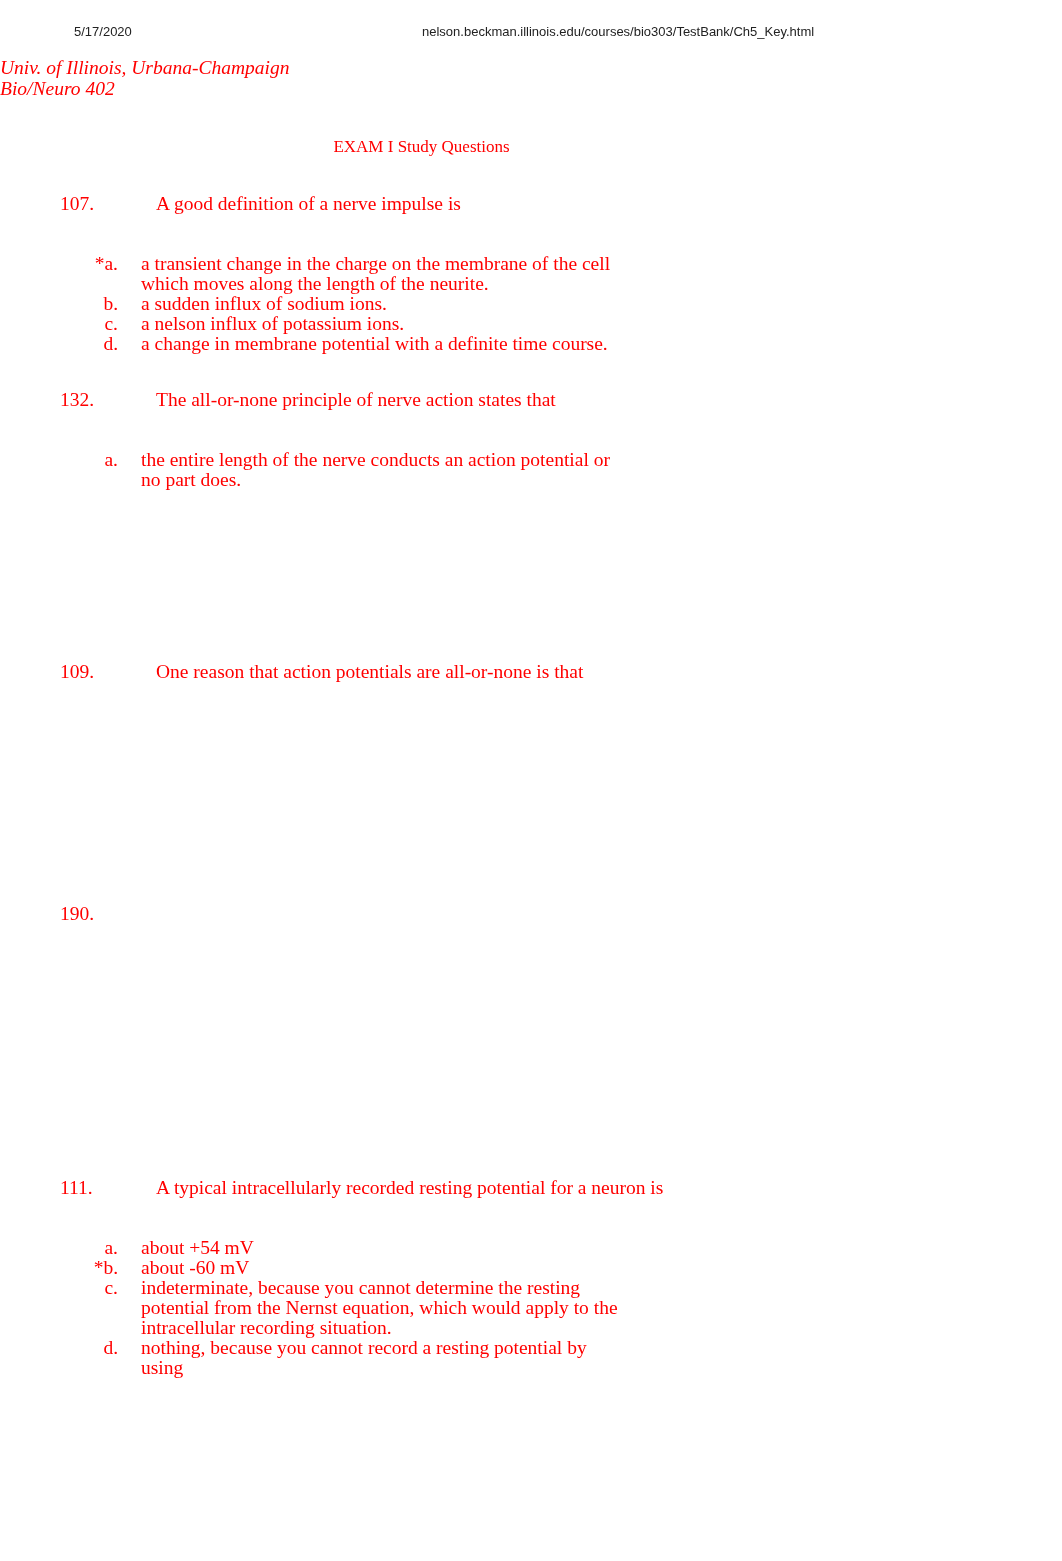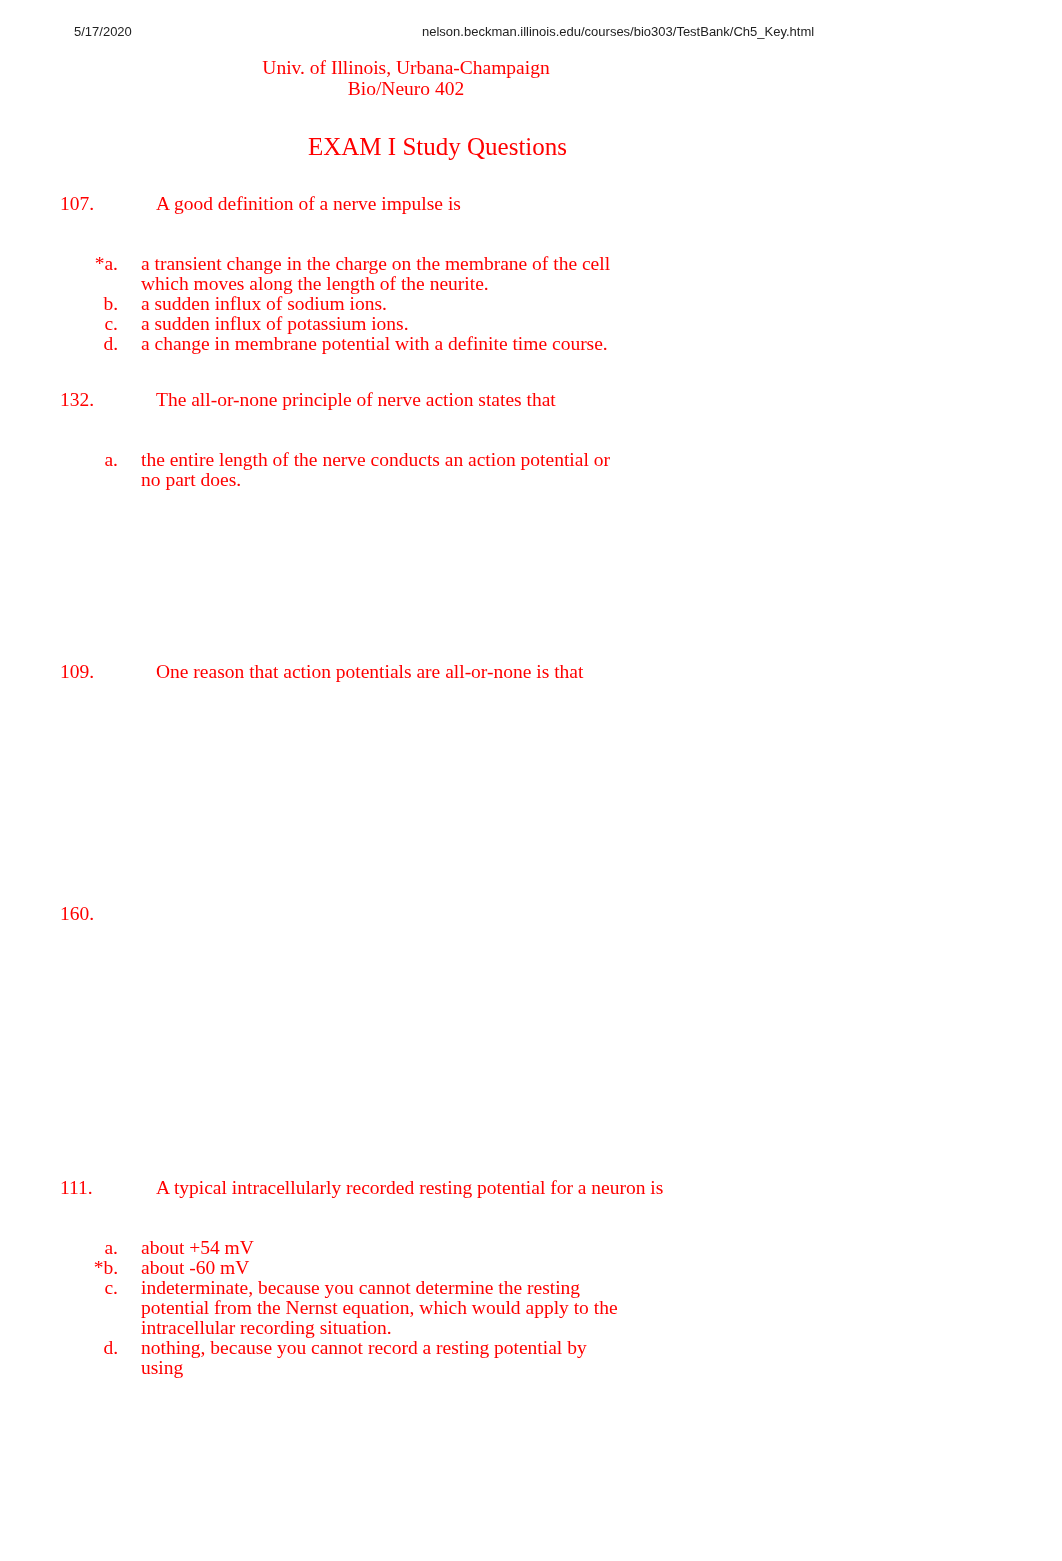--- a/index.html
+++ b/index.html
@@ -37,36 +37,37 @@
   }
   .print-header .hdr-url {
     position: absolute;
     left: 394px;
     top: 0;
   }
 
   
   .doc-title {
     position: absolute;
-    left: 6px;
+    left: 0;
     top: 58px;
     width: 800px;
-    text-align: center;
+    text-align: left;
     font-size: 19.5px;
     line-height: 20.5px;
+    font-style: italic;
   }
   .doc-title .line { display: block; }
 
   .exam-title {
     position: absolute;
-    left: 16px;
+    left: 0;
     top: 137px;
     width: 843px;
     text-align: center;
-    font-size: 25px;
+    font-size: 17px;
     line-height: 20px;
   }
 
   
   .question-block {
     position: absolute;
     left: 0;
     width: 1020px;
   }
   .q-stem {
@@ -143,21 +144,21 @@
     <div class="option-row">
       <span class="opt-letter">*a.</span>
       <span class="opt-text">a transient change in the charge on the membrane of the cell which moves along the length of the neurite.</span>
     </div>
     <div class="option-row">
       <span class="opt-letter">b.</span>
       <span class="opt-text">a sudden influx of sodium ions.</span>
     </div>
     <div class="option-row">
       <span class="opt-letter">c.</span>
-      <span class="opt-text">a sudden influx of potassium ions.</span>
+      <span class="opt-text">a nelson influx of potassium ions.</span>
     </div>
     <div class="option-row">
       <span class="opt-letter">d.</span>
       <span class="opt-text">a change in membrane potential with a definite time course.</span>
     </div>
   </div>
 </div>
 
 <div class="question-block" style="top:390px;">
   <div class="q-stem">
@@ -175,21 +176,21 @@
 <div class="question-block" style="top:662px;">
   <div class="q-stem">
     <span class="q-num">109.</span>
     <span class="q-text">One reason that action potentials are all-or-none is that</span>
   </div>
   <div class="options"></div>
 </div>
 
 <div class="question-block" style="top:904px;">
   <div class="q-stem">
-    <span class="q-num">160.</span>
+    <span class="q-num">190.</span>
   </div>
   <div class="options"></div>
 </div>
 
 <div class="question-block" style="top:1178px;">
   <div class="q-stem">
     <span class="q-num">111.</span>
     <span class="q-text">A typical intracellularly recorded resting potential for a neuron is</span>
   </div>
   <div class="options" style="margin-top:39px;">

